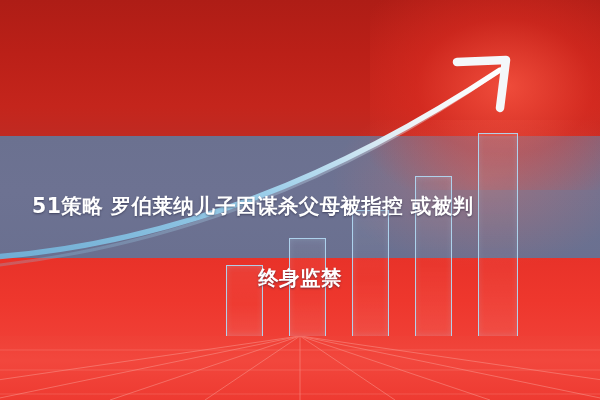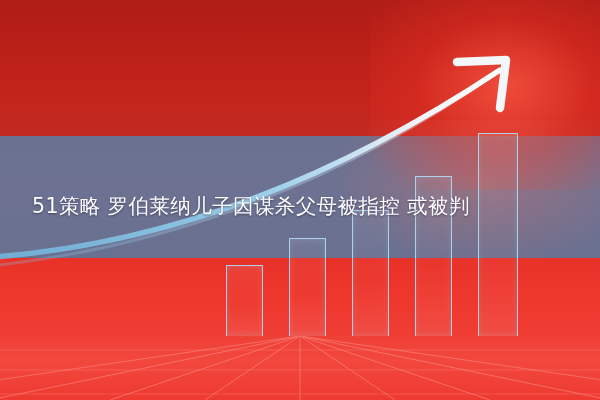--- a/index.html
+++ b/index.html
@@ -61,21 +61,21 @@
     pointer-events:none;
   }
 
   
   #arrow { position:absolute; left:0; top:0; width:600px; height:400px; pointer-events:none; }
 
   
   #headline {
     position:absolute; left:0; top:152px; width:600px;
     text-align:center; color:#ffffff;
-    font-size:20.5px; font-weight:normal; line-height:36px;
+    font-size:20.5px; font-weight:bold; line-height:36px;
     letter-spacing:.4px;
     text-shadow:0 1px 2px rgba(30,30,55,.55);
     white-space:pre-line;
     padding:0 24px;
   }
   #line1 { display:block; text-align:left; padding-left:8px; }
   #line2 { display:block; text-align:center; }
 </style>
 </head>
 <body>
@@ -135,15 +135,16 @@
 
     <path d="M -30 268 C 150 252, 330 190, 498 72" fill="none" stroke="url(#agrad2)" stroke-width="3" stroke-linecap="round" opacity=".5"></path>
 
     <path d="M -20 258 C 170 246, 340 176, 500 70" fill="none" stroke="url(#agrad)" stroke-width="5.4" stroke-linecap="round"></path>
 
     <path d="M 457 62 L 506 60 L 500 108" fill="none" stroke="#f4f7fa" stroke-width="8.5" stroke-linecap="round" stroke-linejoin="round"></path>
   </svg>
 
   <div id="headline">
     <span id="line1">51策略 罗伯莱纳儿子因谋杀父母被指控 或被判</span>
+    <span id="line2">终身监禁</span>
   </div>
 
 </div>
 
 </body></html>

